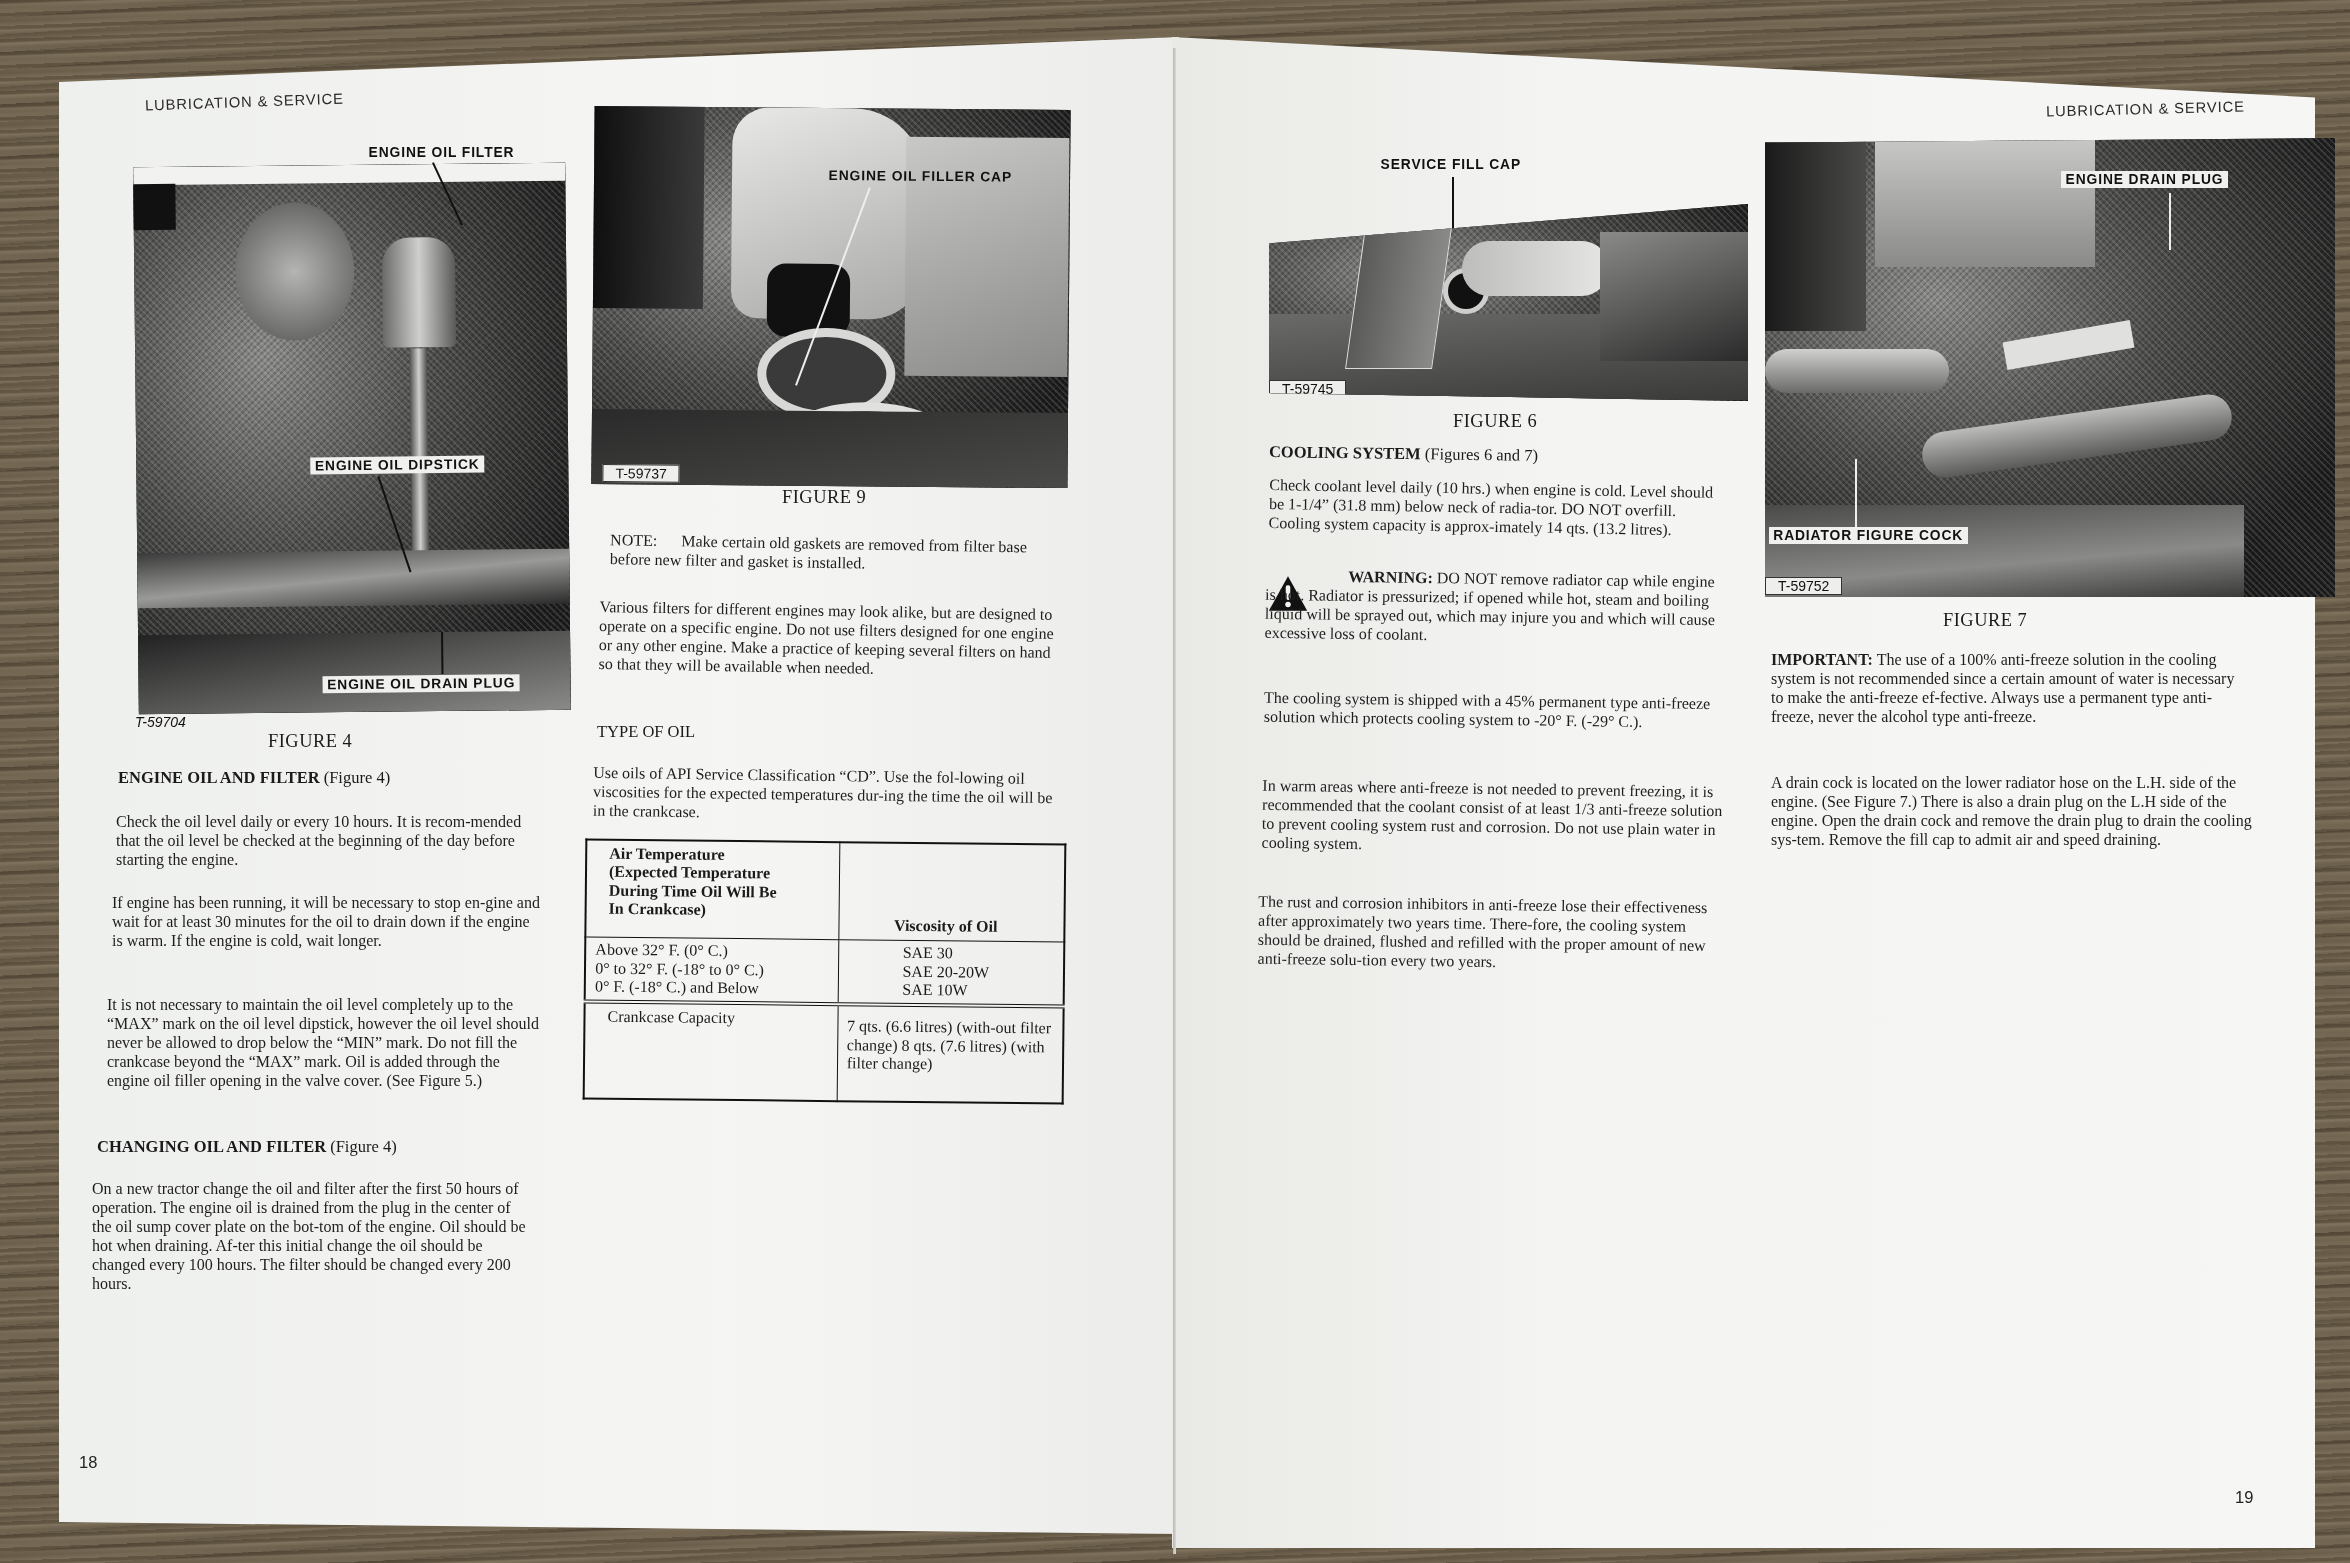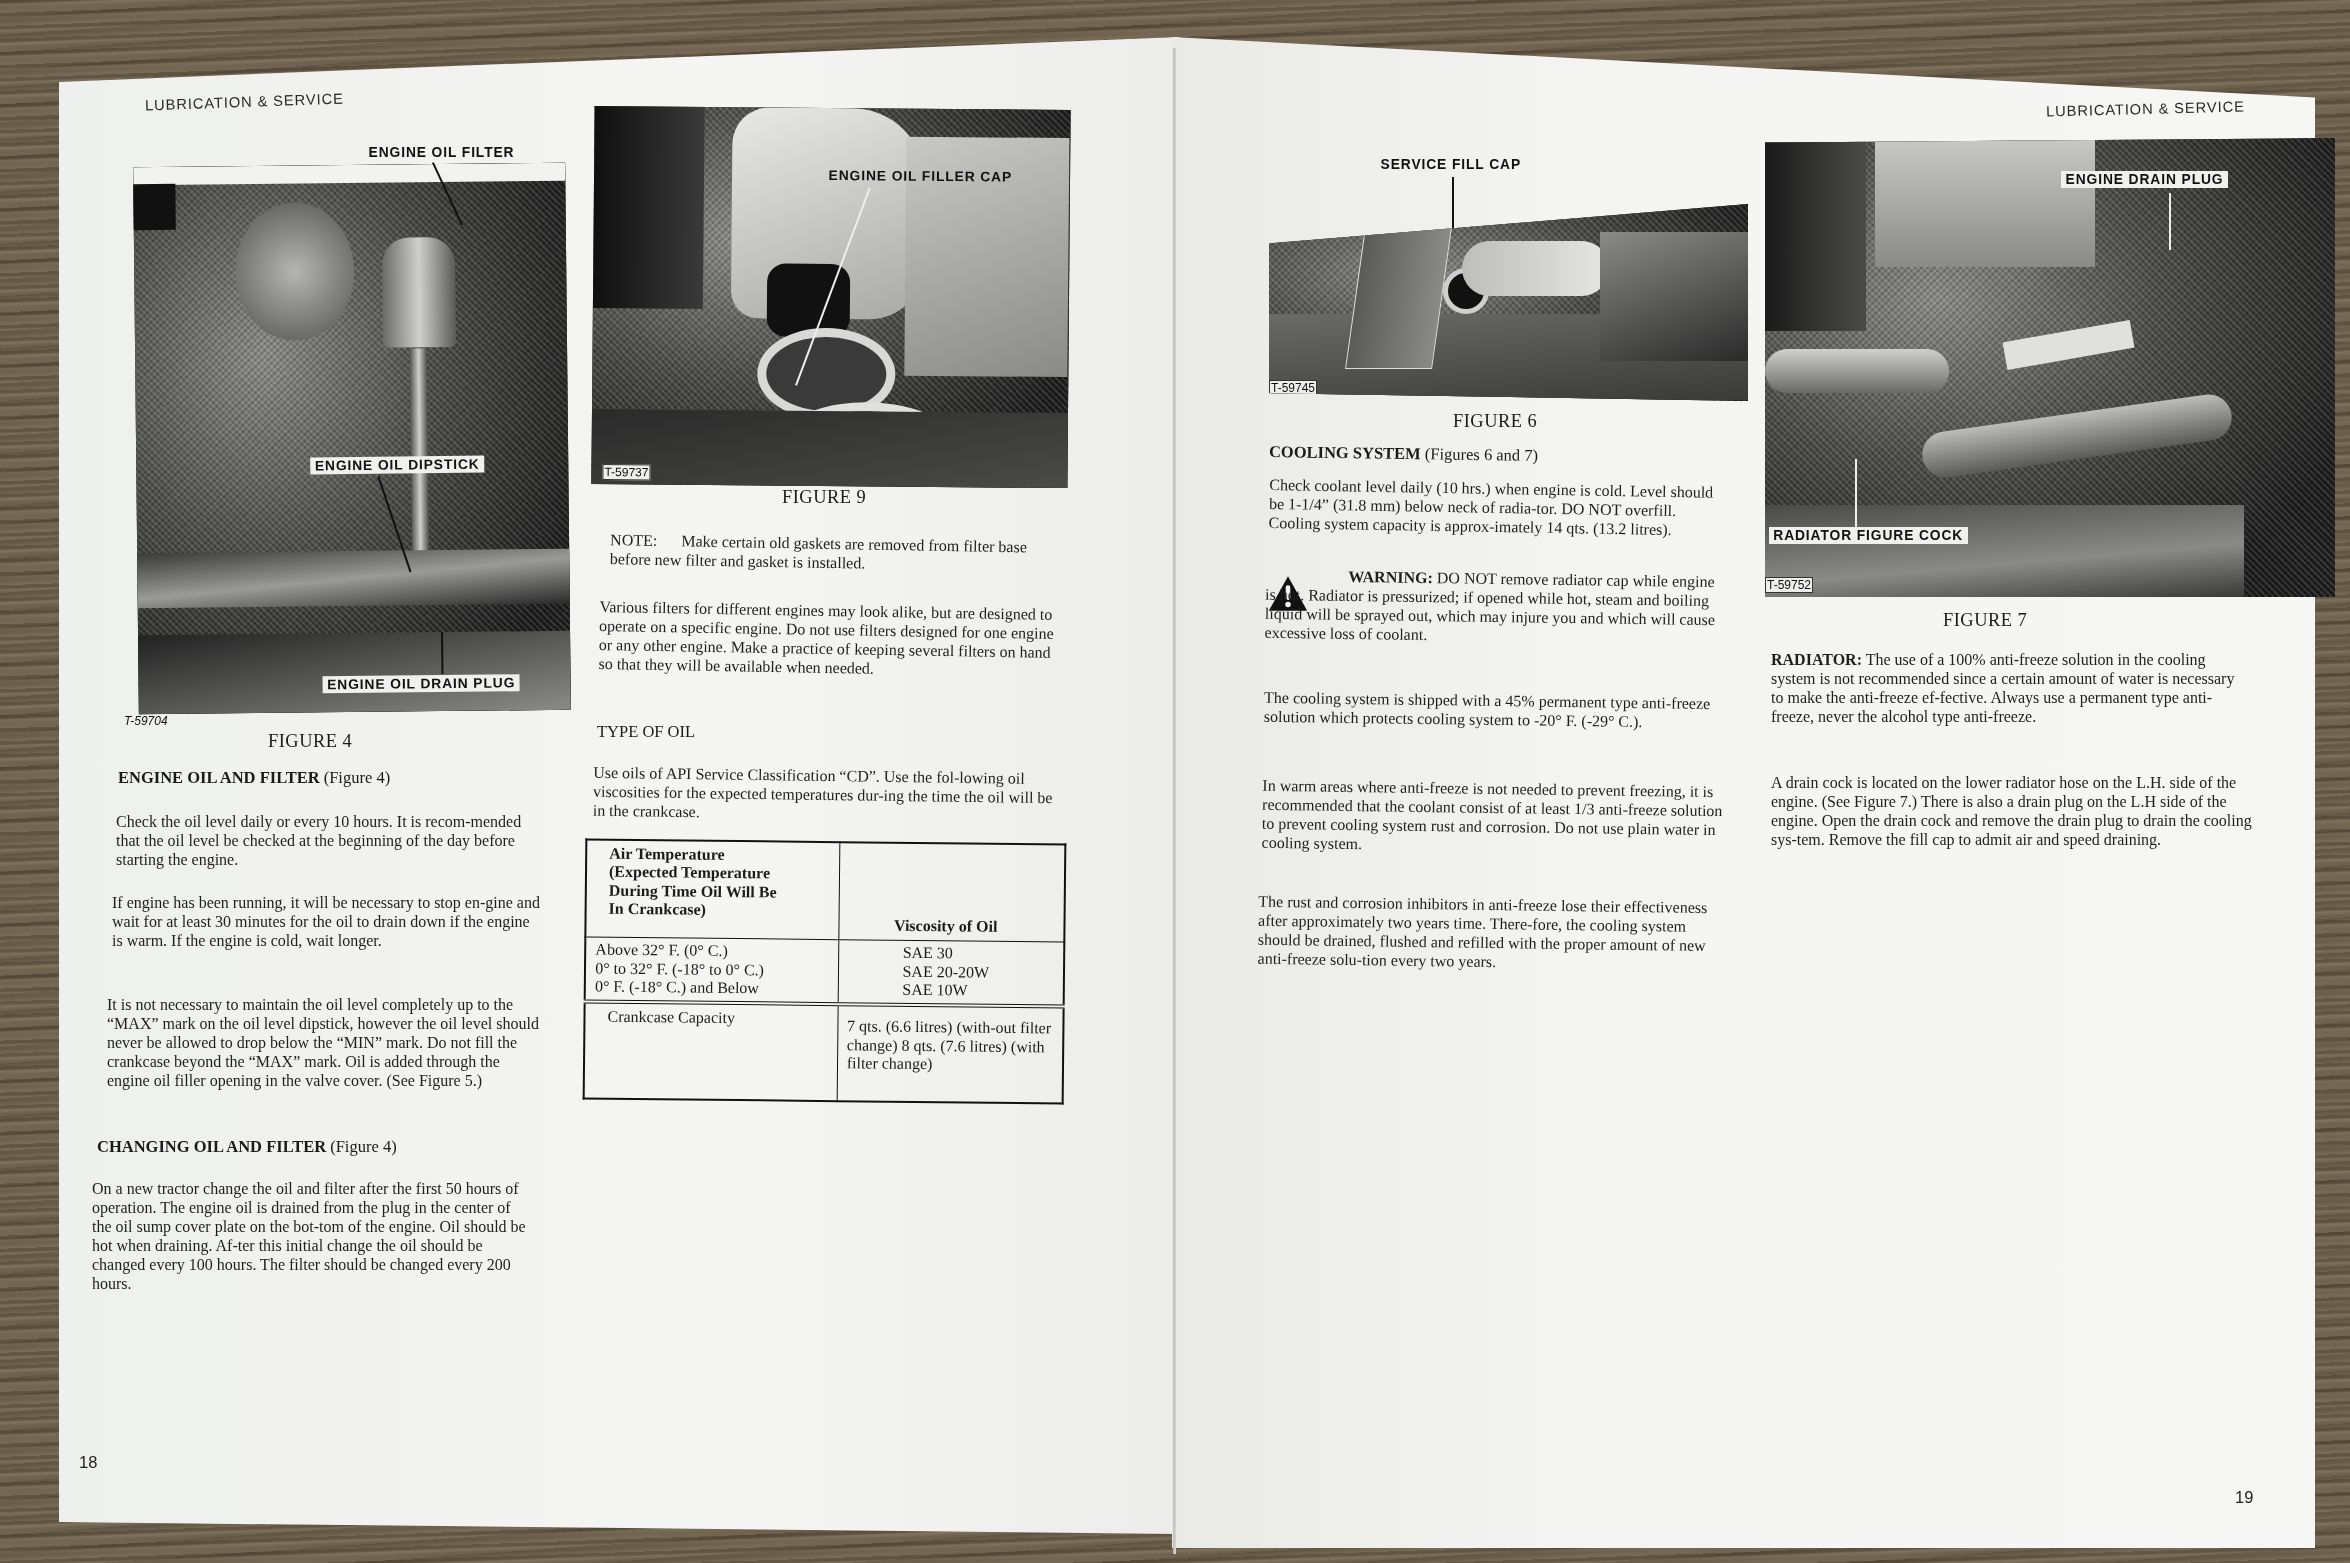--- a/index.html
+++ b/index.html
@@ -50,21 +50,21 @@
   }
   .photo .shape { position: absolute; }
   .callout {
     position: absolute; font-family: "Liberation Sans", "DejaVu Sans", sans-serif;
     font-weight: bold; font-size: 13.8px; letter-spacing: 0.9px; color: #111;
     background: #f0f0ee; padding: 0.9px 4.6px; white-space: nowrap;
   }
   .callout.plain { background: transparent; }
   .fig-id {
     position: absolute; font-family: "Liberation Sans", "DejaVu Sans", sans-serif;
-    font-size: 12px; color: #111; background: #eeeeec; padding: 0 1px; border: 0.9px solid #333;
+    font-size: 14px; color: #111; background: #eeeeec; padding: 0 12px; border: 0.9px solid #333;
   }
   .fig-id.plain { border: none; background: transparent; font-style: italic; }
   .arrow-line { position: absolute; background: #111; width: 1.8px; transform-origin: top left; }
   .caption {
     position: absolute; font-size: 18.4px; color: #1a1a1a; letter-spacing: 0.5px;
   }
   .heading {
     position: absolute; font-size: 16.5px; font-weight: bold; color: #1a1a1a;
   }
   .heading .sub { font-weight: normal; }
@@ -218,19 +218,19 @@
   <div class="shape" style="left:0;top:367px;width:479px;height:92px;background:linear-gradient(175deg,#4a4a48,#8a8a88 60%,#3a3a38);"></div>
   <div class="callout" style="left:296px;top:33px;">ENGINE DRAIN PLUG</div>
   <div class="arrow-line" style="left:404px;top:55px;height:57px;background:#eee;"></div>
   <div class="callout" style="left:3.7px;top:389px;">RADIATOR FIGURE COCK</div>
   <div class="arrow-line" style="left:90px;top:321px;height:68px;background:#eee;"></div>
   <div class="fig-id" style="left:0px;top:439px;">T-59752</div>
 </div>
 <div class="caption" style="left:1943px;top:610px;">FIGURE 7</div>
 
 <div class="para" style="left:1771px;top:650px;width:478px;">
-  <b>RADIATOR:</b>
+  <b>IMPORTANT:</b>
   <span>The use of a 100% anti-freeze solution in the cooling system is not recommended since a certain amount of water is necessary to make the anti-freeze ef-fective.  Always use a permanent type anti-freeze, never the alcohol type anti-freeze.</span>
 </div>
 <div class="para" style="left:1771px;top:773px;width:485px;">A drain cock is located on the lower radiator hose on the L.H. side of the engine.  (See Figure 7.)  There is also a drain plug on the L.H side of the engine.  Open the drain cock and remove the drain plug to drain the cooling sys-tem.  Remove the fill cap to admit air and speed draining.</div>
 
 <div class="page-number" style="left:2235px;top:1488px;">19</div>
 
 
 </body></html>

